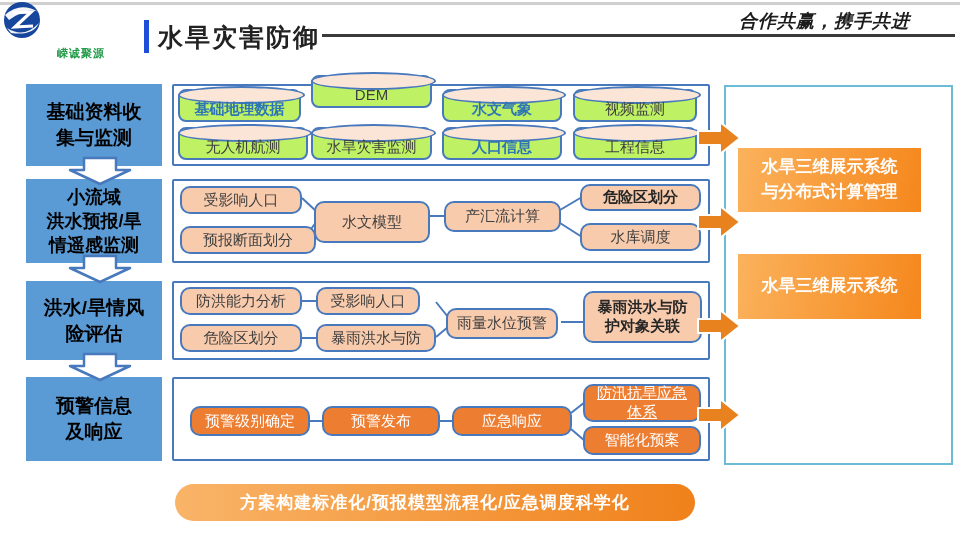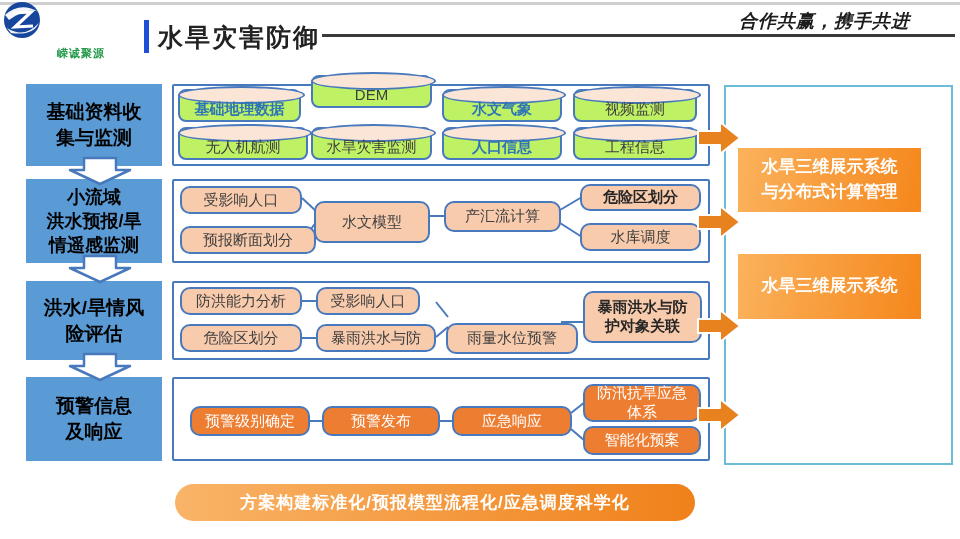--- a/index.html
+++ b/index.html
@@ -134,28 +134,28 @@
 <div class="abs pbox" style="left:180px;top:226px;width:136px;height:28px;">预报断面划分</div>
 <div class="abs pbox" style="left:314px;top:201px;width:116px;height:42px;">水文模型</div>
 <div class="abs pbox" style="left:444px;top:201px;width:117px;height:31px;">产汇流计算</div>
 <div class="abs pbox bold" style="left:580px;top:184px;width:121px;height:27px;">危险区划分</div>
 <div class="abs pbox" style="left:580px;top:223px;width:121px;height:28px;">水库调度</div>
 
 <div class="abs pbox" style="left:180px;top:287px;width:122px;height:28px;">防洪能力分析</div>
 <div class="abs pbox" style="left:180px;top:324px;width:122px;height:28px;">危险区划分</div>
 <div class="abs pbox" style="left:316px;top:287px;width:104px;height:28px;">受影响人口</div>
 <div class="abs pbox" style="left:316px;top:324px;width:120px;height:28px;">暴雨洪水与防</div>
-<div class="abs pbox" style="left:446px;top:323px;width:132px;height:31px;">雨量水位预警</div>
+<div class="abs pbox" style="left:446px;top:308px;width:112px;height:31px;">雨量水位预警</div>
 <div class="abs pbox bold" style="left:583px;top:291px;width:119px;height:52px;">暴雨洪水与防
 护对象关联</div>
 
 <div class="abs obox" style="left:190px;top:406px;width:120px;height:30px;">预警级别确定</div>
 <div class="abs obox" style="left:322px;top:406px;width:118px;height:30px;">预警发布</div>
 <div class="abs obox" style="left:452px;top:406px;width:120px;height:30px;">应急响应</div>
-<div class="abs obox" style="left:583px;top:384px;width:118px;height:38px;">防汛抗旱应急
+<div class="abs obox" style="left:583px;top:384px;width:118px;height:38px;text-decoration:underline;">防汛抗旱应急
 体系</div>
 <div class="abs obox" style="left:583px;top:426px;width:118px;height:29px;">智能化预案</div>
 
 <div class="abs panel">
   <div class="panel-item" style="top:61px;height:64px;">水旱三维展示系统
 与分布式计算管理</div>
   <div class="panel-item" style="top:167px;height:65px;">水旱三维展示系统</div>
 </div>
 
 <div class="abs footer-pill">方案构建标准化/预报模型流程化/应急调度科学化</div>

